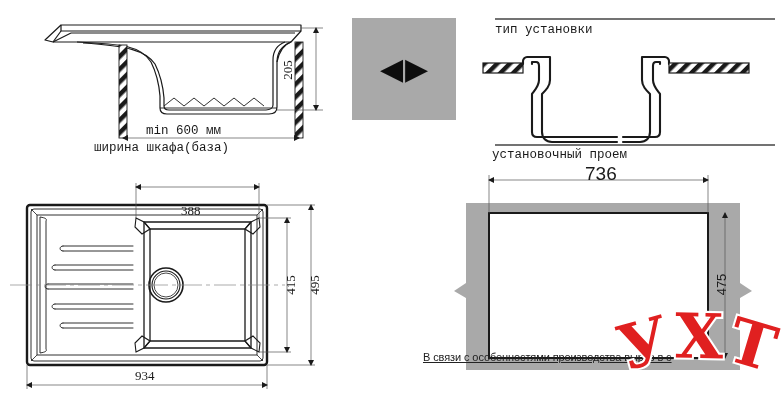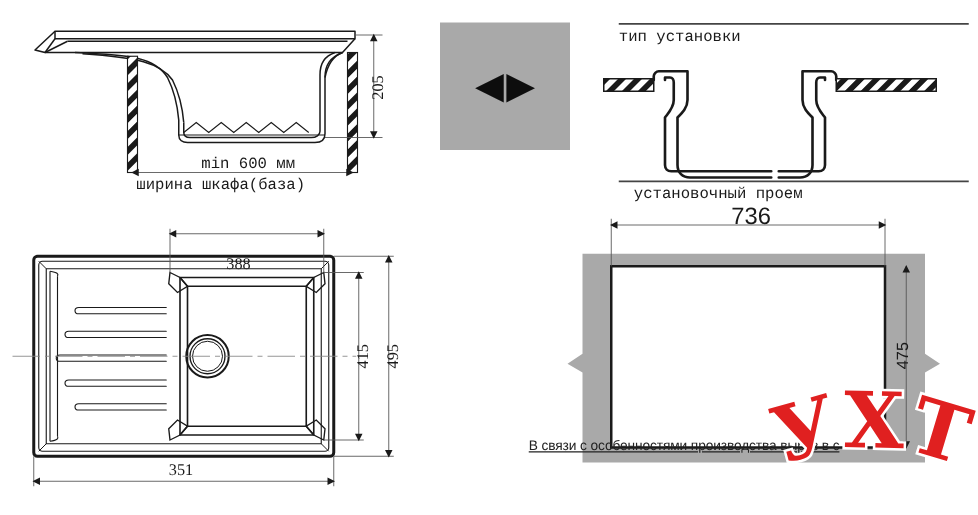--- a/index.html
+++ b/index.html
@@ -59,21 +59,21 @@
     position:absolute;left:423px;top:351px;
     font-family:"Liberation Sans", sans-serif;
     font-size:11px;color:#222;white-space:nowrap;
     letter-spacing:-0.1px;
     text-decoration:underline;
   }
 </style>
 </head>
 <body>
 
-<div class="panel" style="left:16px;top:0;width:345px;height:168px;">
+<div class="panel" style="left:1px;top:0;width:345px;height:168px;padding-left:32px;">
   <svg width="345" height="168" viewBox="0 0 345 168">
     <defs>
       <pattern id="hatchV" width="9" height="9" patternUnits="userSpaceOnUse" patternTransform="rotate(45)">
         <rect width="9" height="9" fill="#ffffff"></rect>
         <rect width="4.5" height="9" fill="#1a1a1a"></rect>
       </pattern>
       <pattern id="hatchH" width="8" height="8" patternUnits="userSpaceOnUse" patternTransform="rotate(45)">
         <rect width="8" height="8" fill="#ffffff"></rect>
         <rect width="4" height="8" fill="#1a1a1a"></rect>
       </pattern>
@@ -158,21 +158,21 @@
       <path d="M180,50 L180,48 L176,48 C174,48 173,50 173,52 L173,66
                C173,72 177,76 180,80 L180,118 C180,121 178,123 175,123 L143,123"></path>
     </g>
 
     <rect x="3" y="49" width="40" height="10" fill="url(#hatchT)" stroke="#1a1a1a" stroke-width="1.2"></rect>
     <rect x="189" y="49" width="80" height="10" fill="url(#hatchT)" stroke="#1a1a1a" stroke-width="1.2"></rect>
   </svg>
 
   <div class="label" style="left:15px;top:9px;font-size:12.5px;">тип установки</div>
 
-  <div class="label" style="left:27px;top:134px;font-size:12.5px;">установочный проем</div>
+  <div class="label" style="left:12px;top:134px;font-size:12.5px;">установочный проем</div>
 </div>
 
 <div class="panel" style="left:0;top:165px;width:360px;height:247px;">
   <svg width="360" height="247" viewBox="0 0 360 247">
 
     <rect x="27" y="40" width="240" height="160" rx="3" fill="none" stroke="#1a1a1a" stroke-width="2.4"></rect>
     <rect x="31" y="44" width="232" height="152" rx="3" fill="none" stroke="#1a1a1a" stroke-width="0.9"></rect>
 
     <path d="M37,50 L257,50 L257,190 L37,190 Z" fill="none" stroke="#1a1a1a" stroke-width="0.9"></path>
     <path d="M31,44 L37,50 M263,44 L257,50 M31,196 L37,190 M263,196 L257,190" fill="none" stroke="#1a1a1a" stroke-width="0.8"></path>
@@ -243,21 +243,21 @@
       <line x1="267" y1="40" x2="315" y2="40"></line>
       <line x1="267" y1="200" x2="315" y2="200"></line>
       <line x1="311" y1="40" x2="311" y2="200"></line>
       <path d="M308,45 L311,39 L314,45 Z" fill="#1a1a1a" stroke="none"></path>
       <path d="M308,195 L311,201 L314,195 Z" fill="#1a1a1a" stroke="none"></path>
     </g>
   </svg>
 
   <div class="dimtext" style="left:181px;top:3px;margin-top:35px;">388</div>
 
-  <div class="dimtext" style="left:135px;top:203px;">351</div>
+  <div class="dimtext" style="left:135px;top:203px;">934</div>
 
   <div class="dimtext vert" style="left:281px;top:112px;">415</div>
 
   <div class="dimtext vert" style="left:305px;top:112px;">495</div>
 </div>
 
 <div class="panel" style="left:420px;top:165px;width:362px;height:247px;">
   <svg width="362" height="247" viewBox="0 0 362 247">
 
     <path d="M46,38

